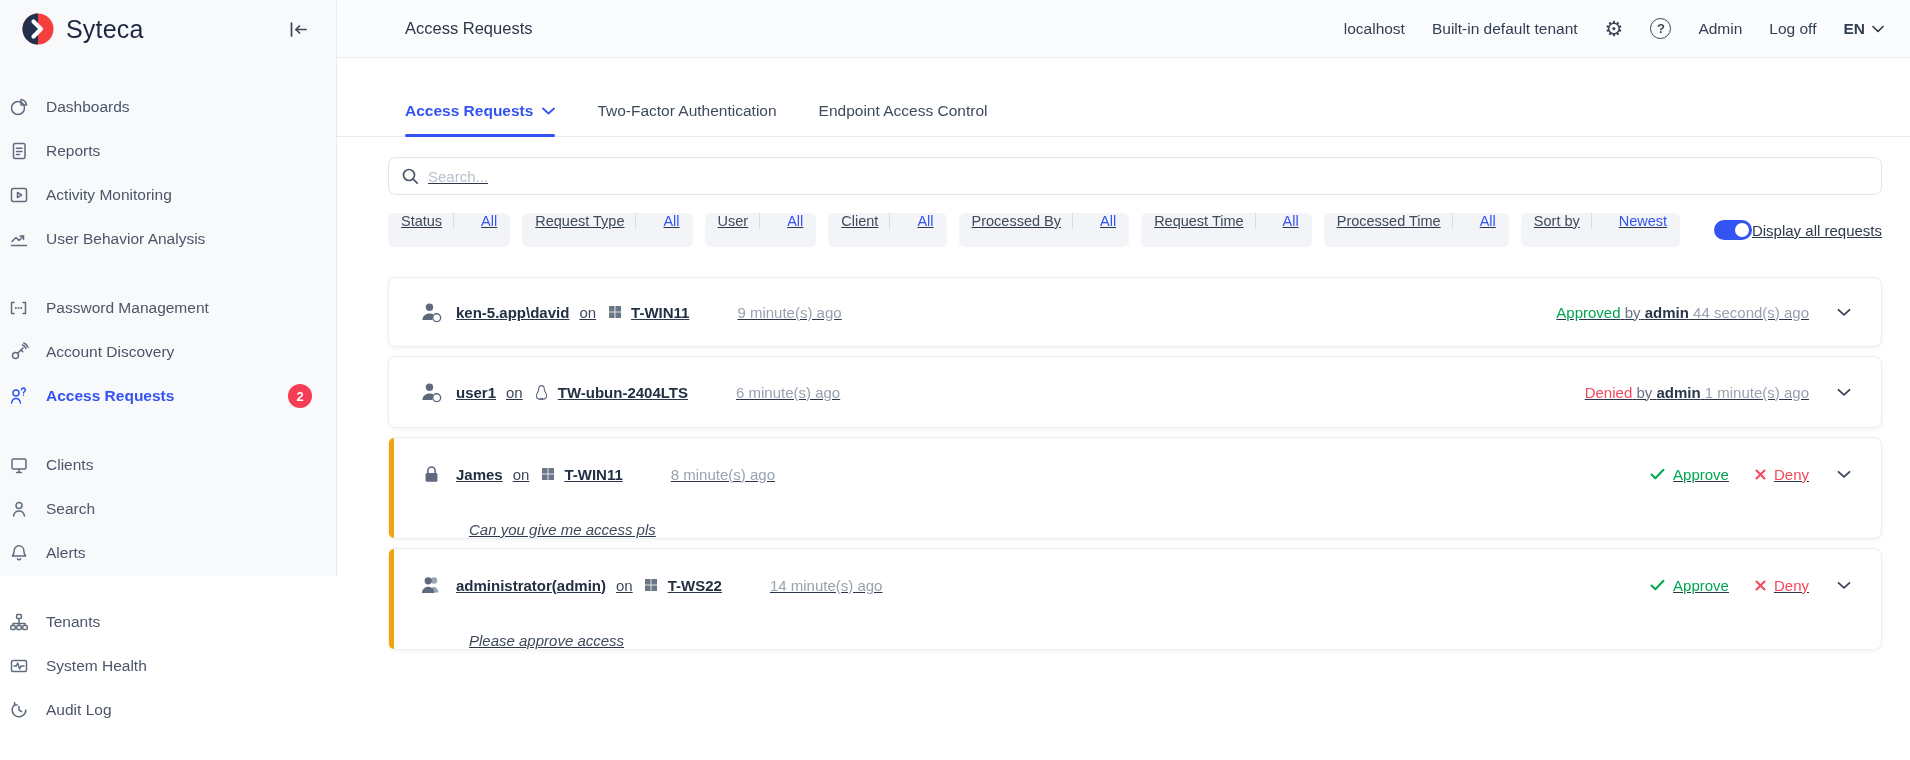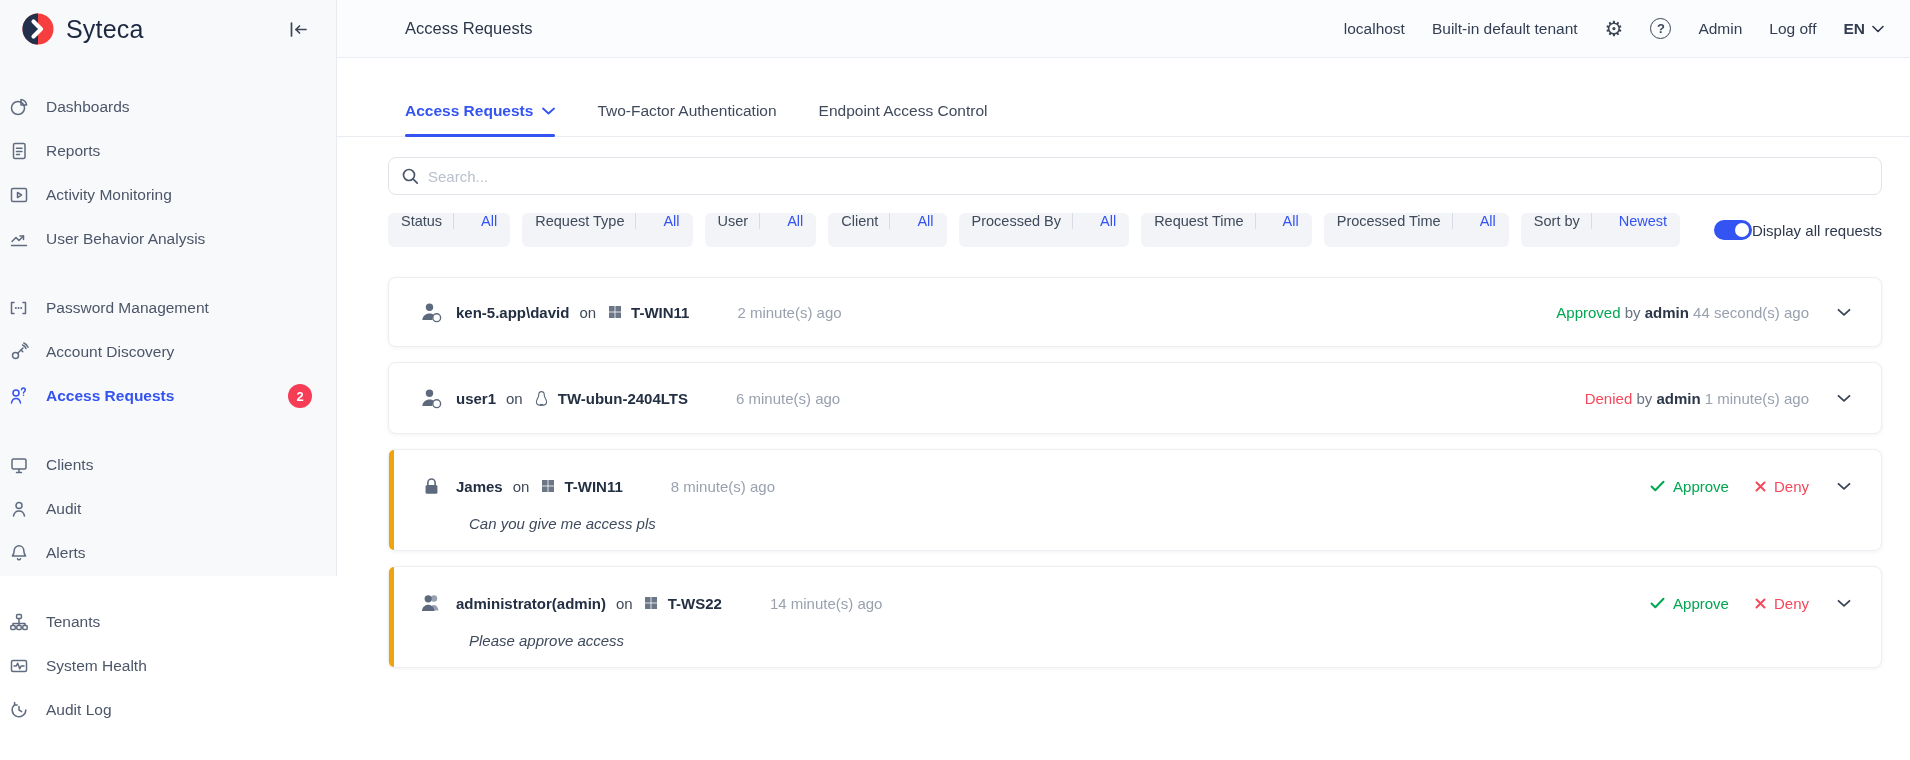--- a/index.html
+++ b/index.html
@@ -30,40 +30,40 @@
   .tb-icon { cursor:pointer; display:flex; align-items:center; color:#3c4656; }
   .gear-glyph { font-size:21px; line-height:1; }
   .help-circle { width:21px; height:21px; border:1.5px solid #3c4656; border-radius:50%; display:flex; align-items:center; justify-content:center; font-size:13px; font-weight:700; }
   .lang { display:flex; align-items:center; gap:7px; font-weight:700; cursor:pointer; }
 
   .tabs-row { height:79px; border-bottom:1px solid #e9ecf1; display:flex; align-items:flex-end; gap:42px; padding:0 28px 0 68px; }
   .tab { position:relative; padding-bottom:16px; font-size:15.5px; color:#3f4a5c; cursor:pointer; display:flex; align-items:center; gap:9px; }
   .tab.active { color:#3353f2; font-weight:700; }
   .tab.active:after { content:""; position:absolute; left:0; right:0; bottom:-1px; height:3px; border-radius:3px; background:#3353f2; }
 
-  .content { padding:20px 28px 0 51px; }
+  .content { padding:20px 28px 0 51px;text-decoration:underline; }
   .search-box { height:38px; border:1px solid #dfe3ea; border-radius:8px; background:#fff; display:flex; align-items:center; padding:0 12px; gap:9px; }
   .search-box input { border:none; outline:none; flex:1; font-size:15px; font-family:inherit; color:#2b3648; background:transparent; }
   .search-box input::placeholder { color:#b9c0cc; }
 
   .filters-row { margin-top:18px; display:flex; align-items:center; gap:12px; }
   .chip { height:34px; background:#f2f4f8; border-radius:6px; display:flex; align-items:flex-start; padding:0 13px; gap:11px; font-size:14.5px; cursor:pointer; white-space:nowrap; }
   .chip .clabel { color:#3f4a5a; font-weight:500; }
   .chip .cdiv { width:1px; height:16px; background:#d7dce4; }
   .chip .cval { color:#3353f2; font-weight:500;margin-left:16px; }
   .toggle-wrap { margin-left:auto; display:flex; align-items:center; cursor:pointer; }
   .toggle { width:38px; height:20px; border-radius:10px; background:#3353f2; position:relative; flex:none; }
   .toggle .knob { position:absolute; top:3px; right:3px; width:14px; height:14px; border-radius:50%; background:#fff; }
   .toggle-label { font-size:15px; color:#2f3a4c; }
 
-  .cards { margin-top:30px; display:flex; flex-direction:column; gap:15px; }
+  .cards { margin-top:30px; display:flex; flex-direction:column; gap:9px; }
   .card { position:relative; background:#fff; border:1px solid #eceef2; border-radius:8px; box-shadow:0 1px 4px rgba(20,30,60,.06); padding:0 28px 0 30px; display:flex; flex-direction:column; justify-content:center; }
   .card.h70 { height:70px; }
   .card.h72 { height:72px; }
-  .card.pending { height:102px; justify-content:flex-start; padding-top:17px; }
+  .card.pending { height:102px; justify-content:space-between; padding-top:17px; }
   .pending-bar { position:absolute; left:0; top:0; bottom:0; width:5px; background:#f0a30d; border-radius:8px 0 0 8px; }
   .line1 { display:flex; align-items:center; height:38px; }
   .uicon { width:24px; height:24px; display:flex; align-items:center; justify-content:center; margin-right:13px; flex:none; }
   .rname { font-size:15px; font-weight:700; color:#232f42; }
   .on-word { font-size:15px; color:#3f4a5c; margin:0 10px; }
   .osicon { width:17px; height:17px; display:flex; align-items:center; justify-content:center; margin-right:8px; }
   .rclient { font-size:15px; font-weight:700; color:#232f42; }
   .rtime { font-size:15px; color:#99a1af; margin-left:48px; }
   .message { font-size:15px; font-style:italic; color:#3e4a5c; margin:10px 0 0 50px; }
   .actions { margin-left:auto; display:flex; align-items:center; gap:26px; }
@@ -192,21 +192,21 @@
         </span>
         <span>Clients</span>
       </div>
       <div class="nav-item">
         <span class="nicon">
           <svg width="20" height="20" viewBox="0 0 20 20">
               <circle cx="10" cy="6.5" r="3"></circle>
               <path d="M4.5 17c.6-3.2 2.8-5 5.5-5s4.9 1.8 5.5 5"></path>
             </svg>
         </span>
-        <span>Audit</span>
+        <span>Search</span>
       </div>
       <div class="nav-item">
         <span class="nicon">
           <svg width="20" height="20" viewBox="0 0 20 20">
               <path d="M10 2.8a4.8 4.8 0 0 0-4.8 4.8c0 3-1 4.4-1.8 5.4h13.2c-.8-1-1.8-2.4-1.8-5.4A4.8 4.8 0 0 0 10 2.8z"></path>
               <path d="M8.5 15.8a1.6 1.6 0 0 0 3 0"></path>
             </svg>
         </span>
         <span>Alerts</span>
       </div>
@@ -363,21 +363,21 @@
           <span class="on-word">on</span>
           <span class="osicon">
             <svg width="16" height="16" viewBox="0 0 20 20" fill="#6b7686">
                 <rect x="2.5" y="2.5" width="7" height="7"></rect>
                 <rect x="10.5" y="2.5" width="7" height="7"></rect>
                 <rect x="2.5" y="10.5" width="7" height="7"></rect>
                 <rect x="10.5" y="10.5" width="7" height="7"></rect>
               </svg>
           </span>
           <span class="rclient">T-WIN11</span>
-          <span class="rtime">2 minute(s) ago</span>
+          <span class="rtime">9 minute(s) ago</span>
           <div class="actions">
             <span class="status"><span class="verb-approved">Approved</span> <span class="by">by</span> <span class="actor">admin</span> <span class="ago">44 second(s) ago</span></span>
             <button class="chev-btn">
               <svg width="14" height="9" viewBox="0 0 14 9" fill="none" stroke="#3a4456" stroke-width="1.8" stroke-linecap="round" stroke-linejoin="round">
                   <path d="M1.5 1.8l5.5 5 5.5-5"></path>
                 </svg>
             </button>
           </div>
         </div>
       </div>

